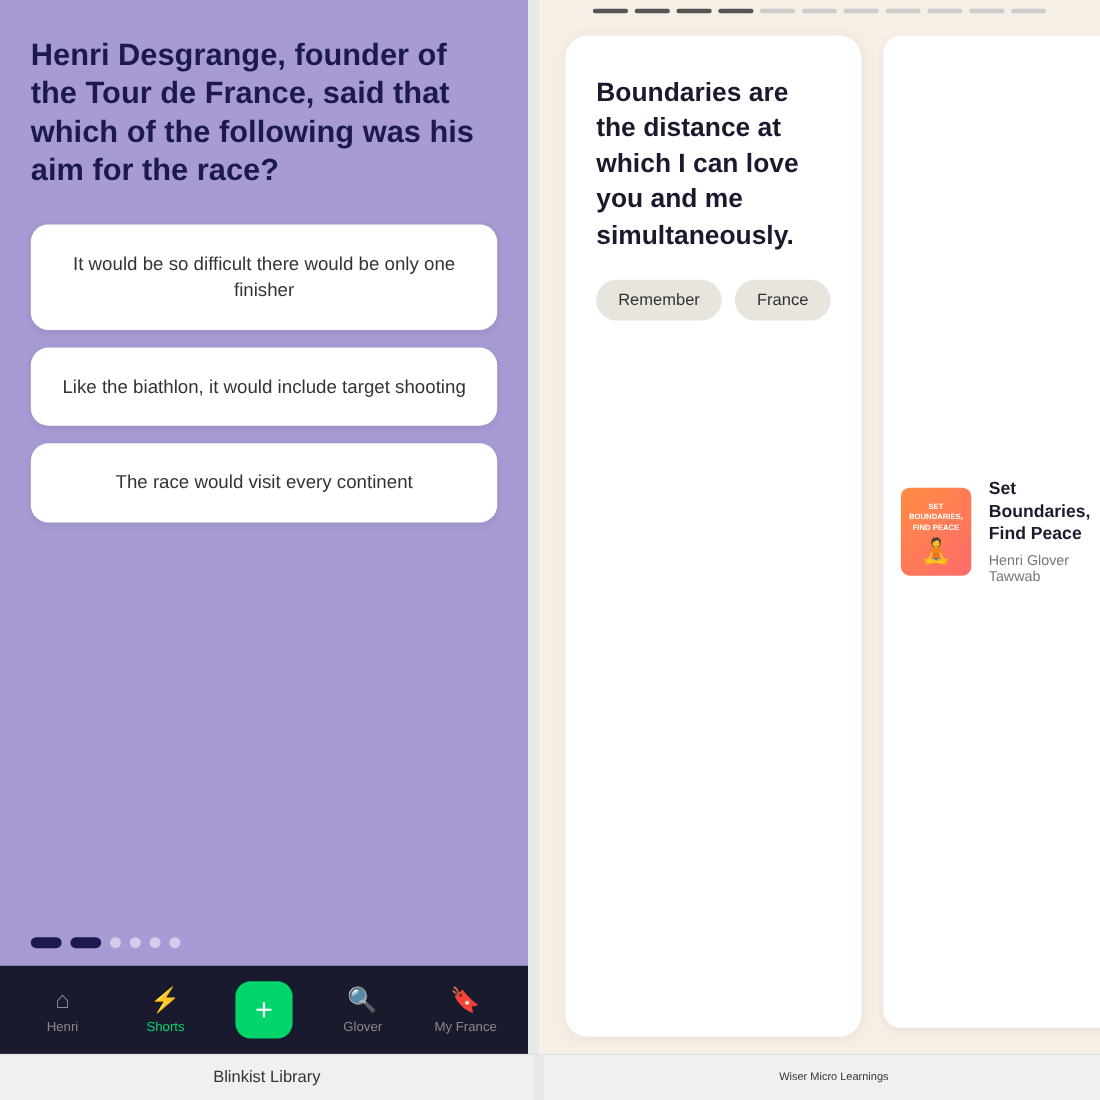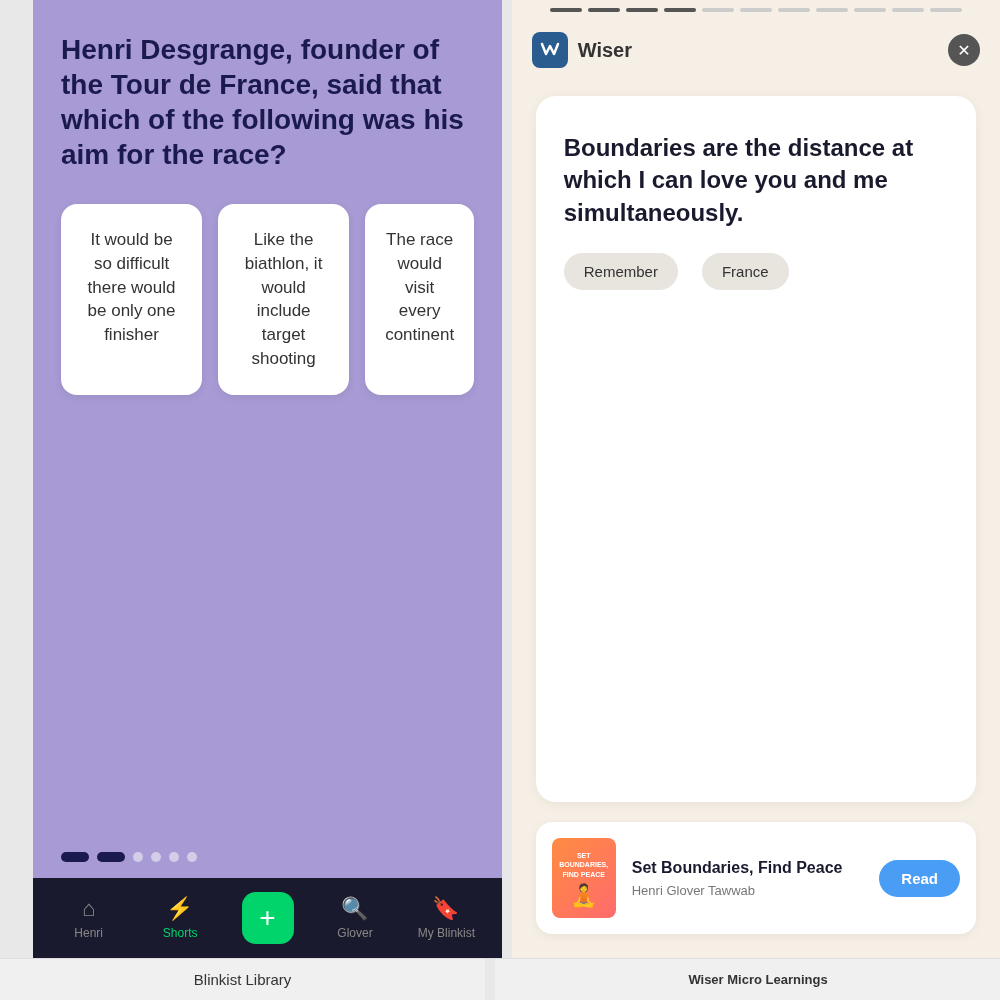--- a/index.html
+++ b/index.html
@@ -10,21 +10,20 @@
       flex-direction: column;
       font-family: -apple-system, BlinkMacSystemFont, 'Segoe UI', sans-serif;
       overflow: hidden;
       background: #e8e8e8;
     }
 
     .main-content {
       display: flex;
       flex: 1;
       height: 860px;
-      margin-left: 33px;
     }
 
     
     .left-panel {
       width: 490px;
       display: flex;
       flex-direction: column;
       background: #a89ad4;
       position: relative;
     }
@@ -39,21 +38,21 @@
     .quiz-question {
       color: #1a1a4e;
       font-size: 28px;
       font-weight: 800;
       line-height: 1.25;
       margin-bottom: 32px;
     }
 
     .quiz-options {
       display: flex;
-      flex-direction: row;
+      flex-direction: column;
       gap: 16px;
     }
 
     .quiz-option {
       background: #ffffff;
       border-radius: 16px;
       padding: 24px 20px;
       text-align: center;
       color: #333;
       font-size: 17px;
@@ -192,21 +191,21 @@
     }
 
     .prog-dot.filled {
       background: #555;
     }
 
     .wiser-content {
       flex: 1;
       padding: 16px 24px;
       display: flex;
-      flex-direction: column;
+      flex-direction: row;
       gap: 20px;
       overflow-y: auto;
     }
 
     .quote-card {
       background: white;
       border-radius: 20px;
       padding: 36px 28px;
       display: flex;
       flex-direction: column;
@@ -217,21 +216,21 @@
 
     .quote-text {
       font-size: 24px;
       font-weight: 800;
       color: #1a1a2e;
       line-height: 1.35;
     }
 
     .quote-actions {
       display: flex;
-      gap: 24px;
+      gap: 12px;
     }
 
     .quote-btn {
       background: #e8e4de;
       border: none;
       border-radius: 20px;
       padding: 10px 20px;
       font-size: 15px;
       color: #333;
       cursor: pointer;
@@ -360,21 +359,21 @@
       </div>
       <div class="nav-add-btn">
         <span>+</span>
       </div>
       <div class="nav-item">
         <span class="nav-icon">🔍</span>
         <span>Glover</span>
       </div>
       <div class="nav-item">
         <span class="nav-icon">🔖</span>
-        <span>My Blinkist</span>
+        <span>My France</span>
       </div>
     </div>
   </div>
 
   <div class="divider"></div>
 
   <div class="right-panel">
     <div class="progress-dots">
       <div class="prog-dot filled" style="width:32px"></div>
       <div class="prog-dot filled" style="width:32px"></div>
@@ -382,33 +381,20 @@
       <div class="prog-dot filled" style="width:32px"></div>
       <div class="prog-dot" style="width:32px"></div>
       <div class="prog-dot" style="width:32px"></div>
       <div class="prog-dot" style="width:32px"></div>
       <div class="prog-dot" style="width:32px"></div>
       <div class="prog-dot" style="width:32px"></div>
       <div class="prog-dot" style="width:32px"></div>
       <div class="prog-dot" style="width:32px"></div>
     </div>
 
-    <div class="wiser-header">
-      <div class="wiser-logo-area">
-        <div class="wiser-logo-icon">
-          <svg width="20" height="16" viewBox="0 0 20 16" fill="white">
-            <path d="M2 2 L6 12 L10 4 L14 12 L18 2" stroke="white" stroke-width="2.5" fill="none" stroke-linecap="round" stroke-linejoin="round"></path>
-          </svg>
-        </div>
-        <span class="wiser-title">Wiser</span>
-      </div>
-      <div class="wiser-close">
-        <span>✕</span>
-      </div>
-    </div>
 
     <div class="wiser-content">
       <div class="quote-card">
         <div class="quote-text">Boundaries are the distance at which I can love you and me simultaneously.</div>
         <div class="quote-actions">
           <button class="quote-btn">Remember</button>
           <button class="quote-btn">France</button>
         </div>
       </div>
 
@@ -428,15 +414,15 @@
     </div>
   </div>
 </div>
 
 <div style="display:flex; height:42px; background:#f0f0f0; border-top:1px solid #ddd;">
   <div style="width:490px; display:flex; align-items:center; justify-content:center;">
     <span style="font-size:15px; color:#333; font-weight:500;">Blinkist Library</span>
   </div>
   <div style="width:10px; background:#e8e8e8;"></div>
   <div style="width:510px; display:flex; align-items:center; justify-content:center;">
-    <span style="font-size:13px; color:#333; font-weight:700;margin-left:21px;">Wiser Micro Learnings</span>
+    <span style="font-size:10px; color:#333; font-weight:400;margin-left:21px;">Wiser Micro Learnings</span>
   </div>
 </div>
 
 </body></html>

